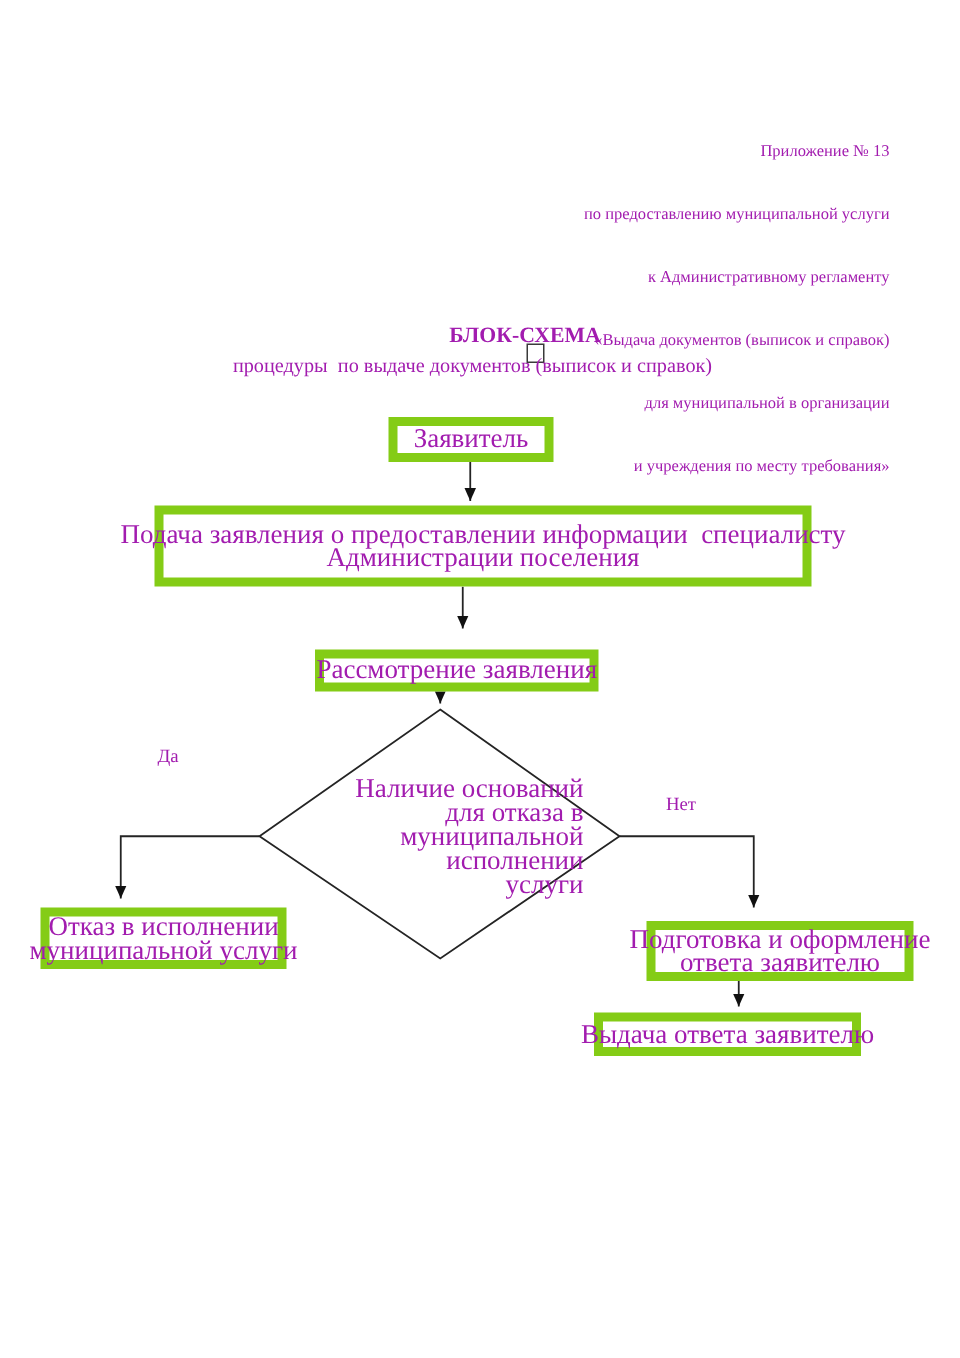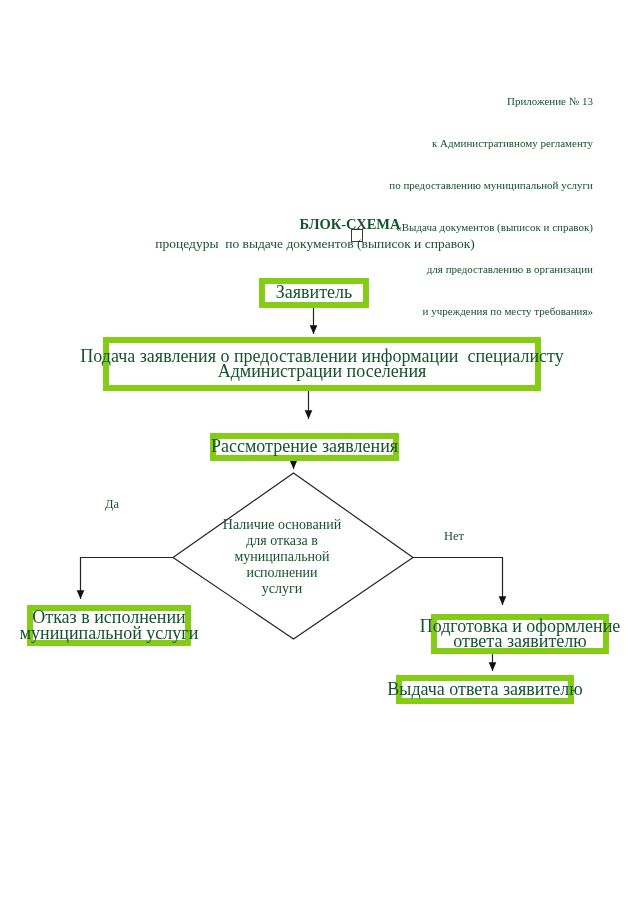--- a/index.html
+++ b/index.html
@@ -2,21 +2,21 @@
 <html><head>
 <meta charset="utf-8">
 <style>
   html, body { margin: 0; padding: 0; background: #ffffff; }
   .page {
     position: relative;
     width: 640px;
     height: 905px;
     background: #ffffff;
     font-family: "Liberation Serif", "DejaVu Serif", serif;
-    color: #14532d;
+    color: #a21caf;
     overflow: hidden;
   }
   .header-block {
     position: absolute;
     top: 66px;
     right: 47px;
     text-align: right;
     font-size: 11px;
     line-height: 14px;
     white-space: pre;
@@ -71,24 +71,24 @@
     white-space: pre;
   }
   .node-applicant  { left: 259px; top: 278px; width: 110px; height: 30px; }
   .node-submission { left: 103px; top: 337px; width: 438px; height: 54px; }
   .node-review     { left: 210px; top: 433px; width: 189px; height: 28px; }
   .node-refusal    { left:  27px; top: 605px; width: 164px; height: 41px; }
   .node-prepare    { left: 395px; top: 614px; width: 178px; height: 40px; margin-left: 36px; }
   .node-issue      { left: 396px; top: 675px; width: 178px; height: 29px; }
   .diamond-label {
     position: absolute;
-    left: 192px; top: 517px;
+    left: 209px; top: 517px;
     width: 180px;
-    text-align: center;
-    font-size: 14px;
+    text-align: right;
+    font-size: 18px;
     line-height: 16px;
   }
   .branch-label {
     position: absolute;
     width: 34px;
     text-align: center;
     font-size: 12.5px;
   }
   .label-yes { left: 95px; top: 497px; text-align: center; }
   .label-no  { left: 437px; top: 529px; }
@@ -108,24 +108,24 @@
     <path d="M308.5,391 V419" stroke="#242424" stroke-width="1.2" fill="none" marker-end="url(#arrowhead)"></path>
     <path d="M293.5,451 V469" stroke="#242424" stroke-width="1.2" fill="none" marker-end="url(#arrowhead)"></path>
     <path d="M173,557.5 H80.5 V599" stroke="#242424" stroke-width="1.2" fill="none" marker-end="url(#arrowhead)"></path>
     <path d="M413,557.5 H502.5 V605" stroke="#242424" stroke-width="1.2" fill="none" marker-end="url(#arrowhead)"></path>
     <path d="M492.5,653 V671" stroke="#242424" stroke-width="1.2" fill="none" marker-end="url(#arrowhead)"></path>
     <polygon points="293.5,473 413,557.5 293.5,639 173,557.5" fill="#ffffff" stroke="#242424" stroke-width="1.2"></polygon>
   </svg>
 
   <div class="header-block">
     <div>Приложение № 13</div>
+    <div>по предоставлению муниципальной услуги</div>
     <div>к Административному регламенту</div>
-    <div>по предоставлению муниципальной услуги</div>
     <div>«Выдача документов (выписок и справок)</div>
-    <div>для предоставлению в организации</div>
+    <div>для муниципальной в организации</div>
     <div>и учреждения по месту требования»</div>
   </div>
 
   <div class="title-line1">БЛОК-СХЕМА</div>
   <div class="tofu-box"></div>
   <div class="title-line2">процедуры  по выдаче документов (выписок и справок)</div>
 
   <div class="node node-applicant">
     <div>Заявитель</div>
   </div>

